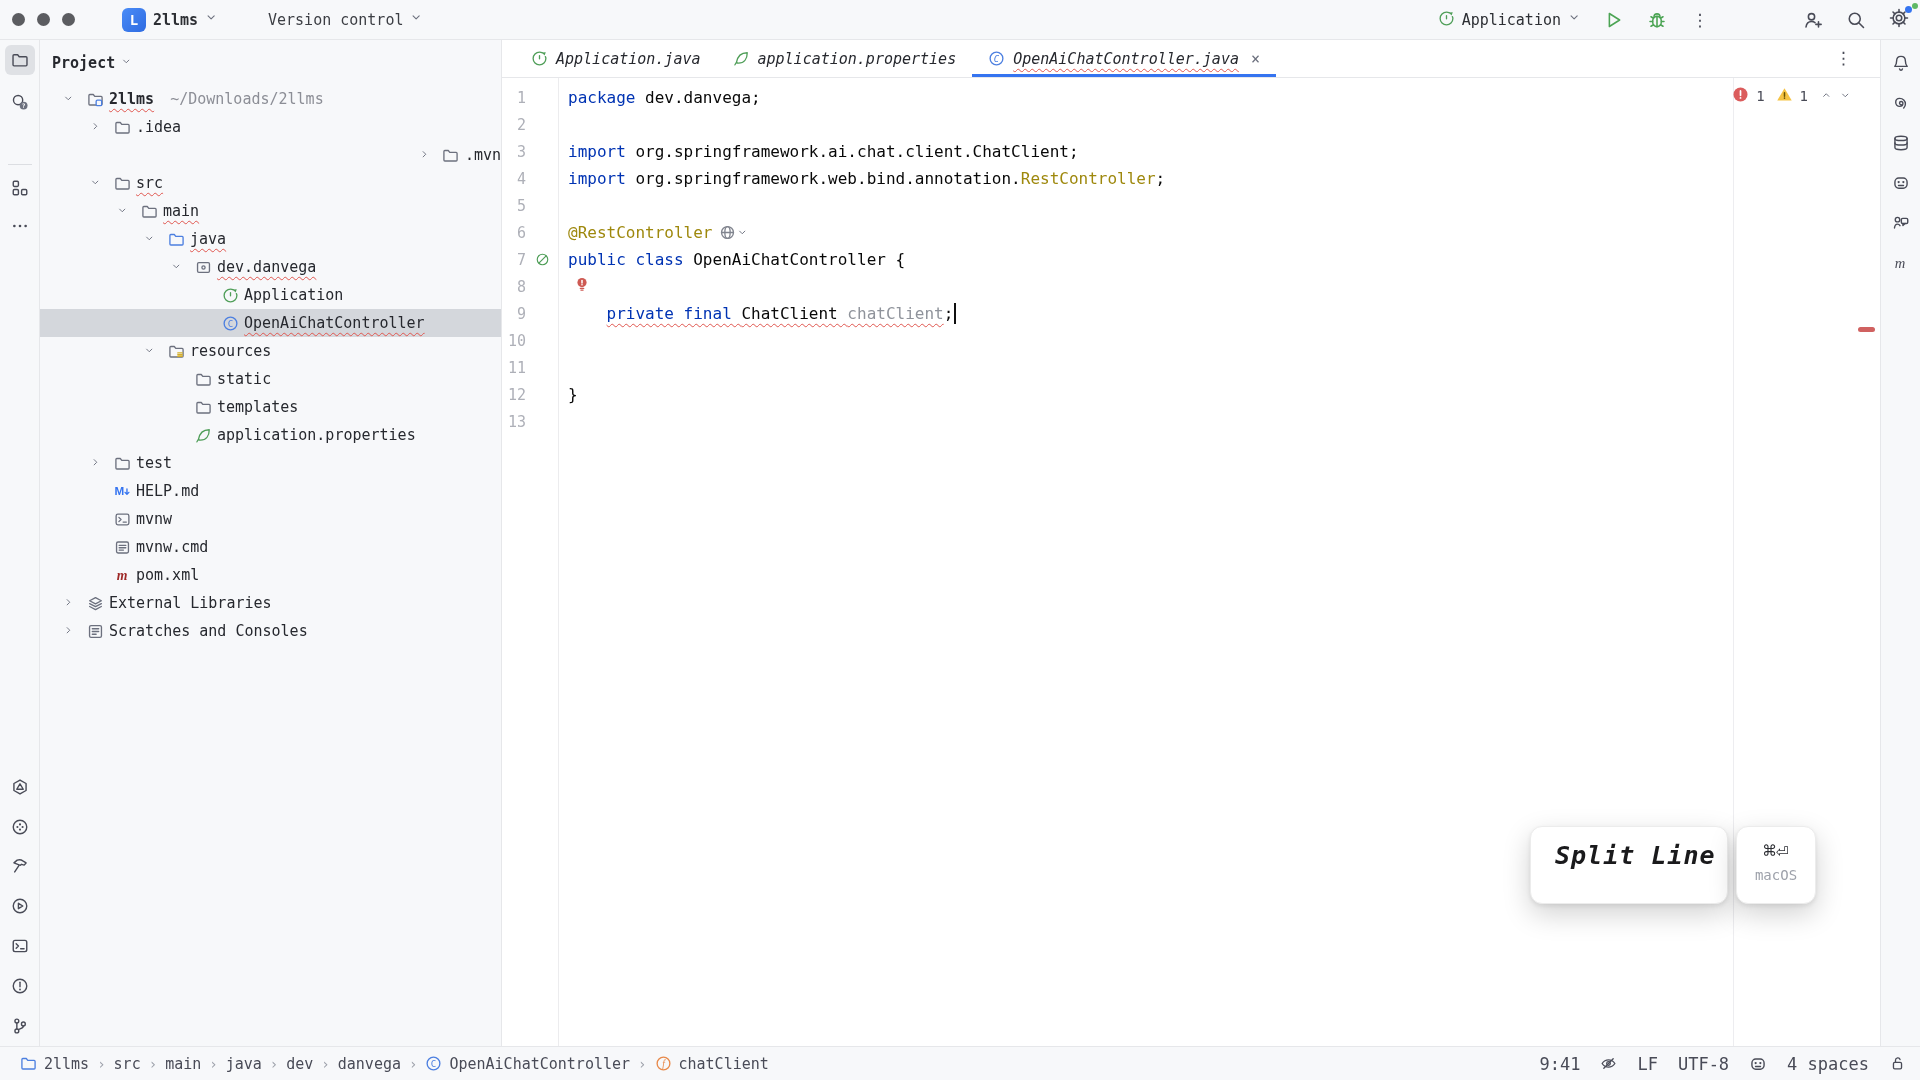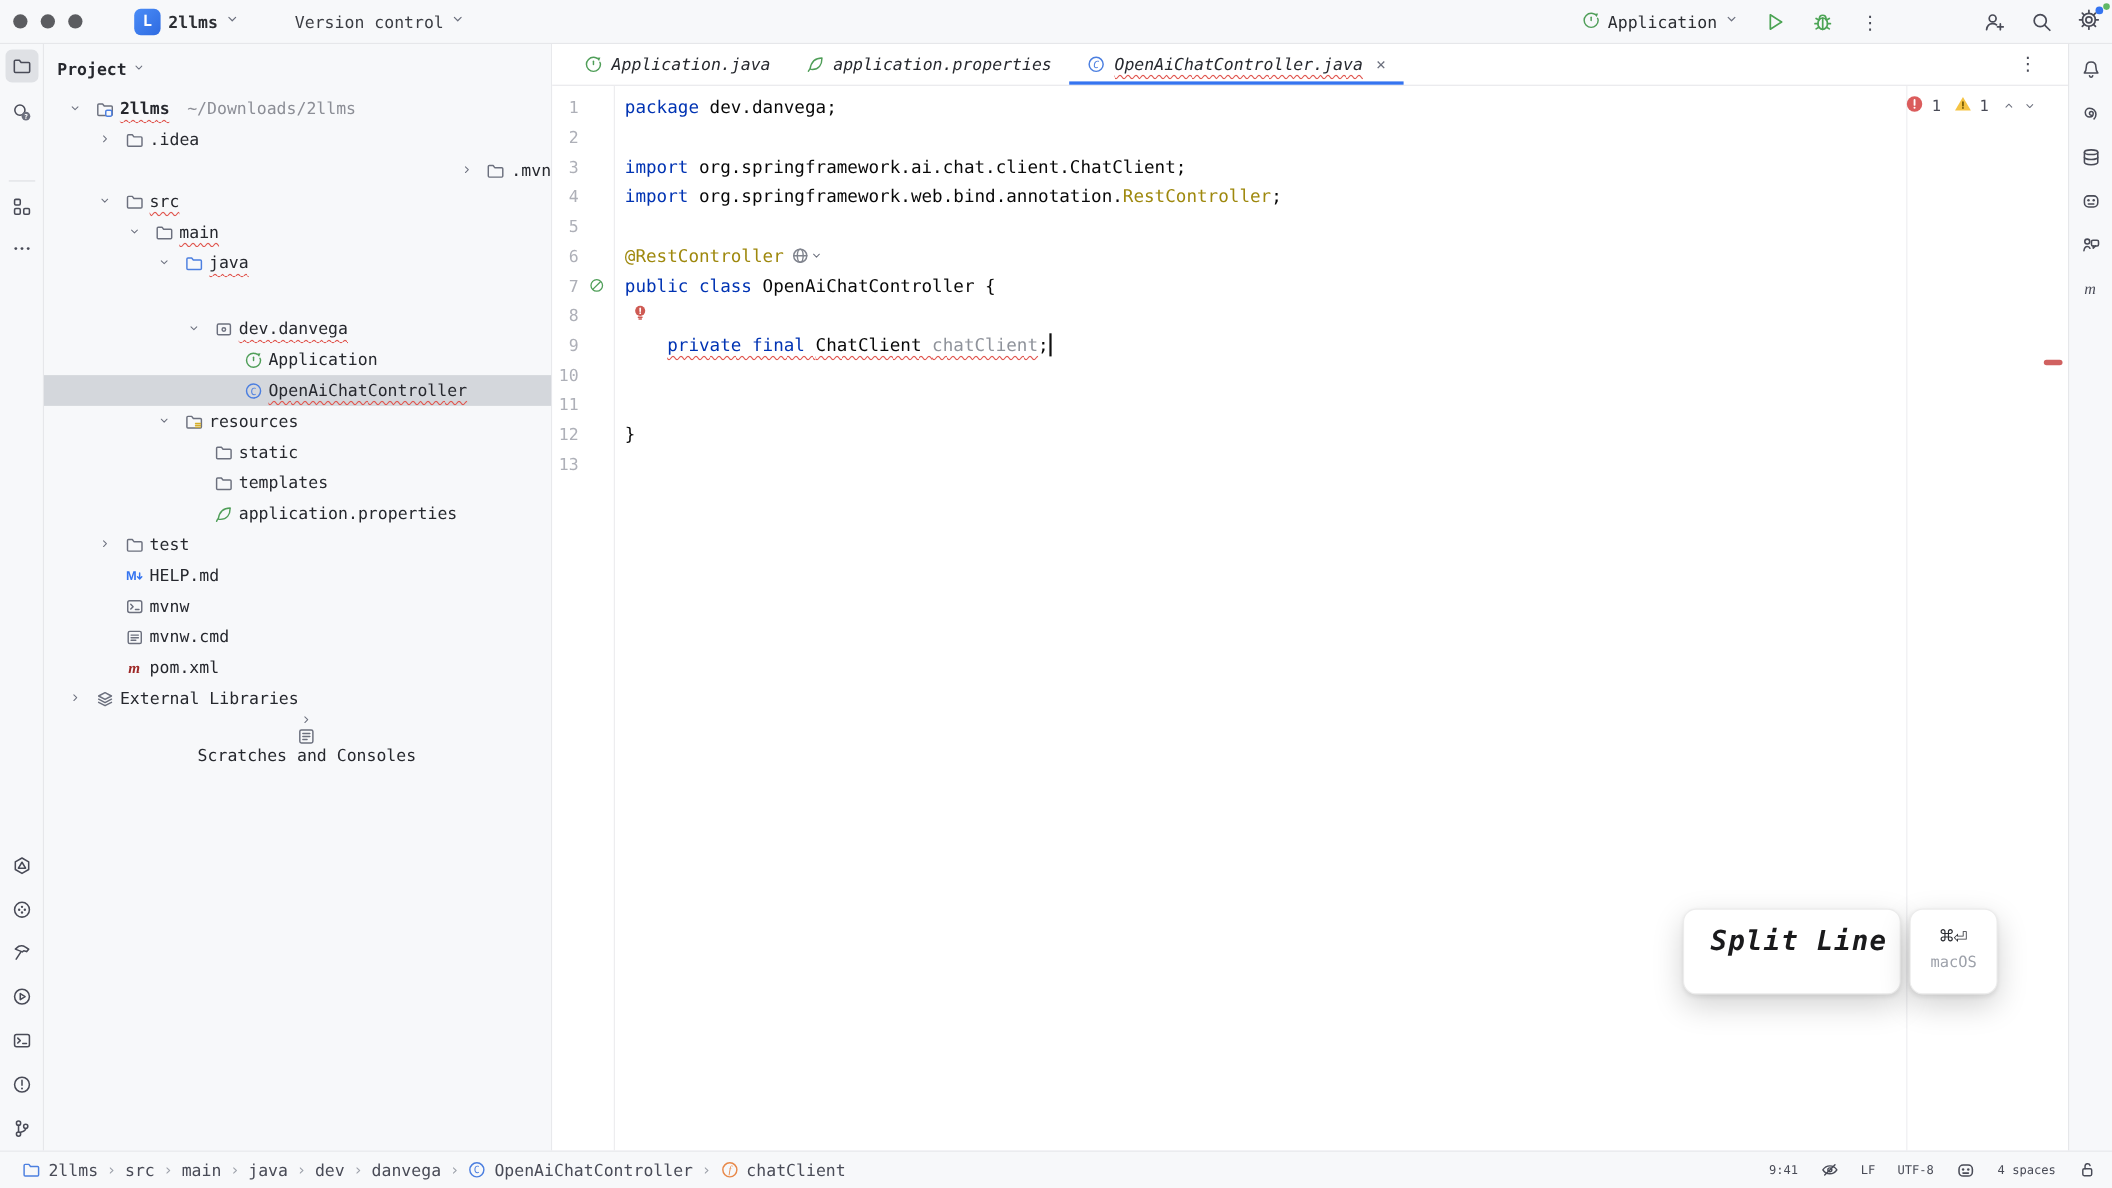--- a/index.html
+++ b/index.html
@@ -76,21 +76,21 @@
   #card-action .cap { margin:14px 0 0 24px; font-size:25px; font-weight:bold; color:#1a1a1c; letter-spacing:1px; }
   #card-key { left:1234px; top:786px; width:80px; height:78px; text-align:center; }
   #card-key .keys { margin-top:12px; font-size:21px; color:#2b2d32; }
   #card-key .os { margin-top:4px; font-size:14px; color:#9da1aa; }
 
   
   #statusbar { position:absolute; left:0; top:1046px; width:1920px; height:34px; background:#f7f8fa; border-top:1px solid #e6e7ea; display:flex; align-items:center; font-size:15px; color:#494b57; }
   #crumbs { display:flex; align-items:center; padding-left:20px; gap:8px; }
   .crumb { display:flex; align-items:center; gap:7px; }
   .crumb-sep { color:#9ea2ab; font-size:14px; }
-  #status-right { margin-left:auto; display:flex; align-items:center; gap:20px; padding-right:14px; font-size:11px; }
+  #status-right { margin-left:auto; display:flex; align-items:center; gap:20px; padding-right:14px; font-size:17px; }
   .sr-item { display:flex; align-items:center; }
 </style>
 </head>
 <body>
 
 <div id="titlebar">
   <div class="tdots">
     <div class="tdot"></div>
     <div class="tdot"></div>
     <div class="tdot"></div>
@@ -317,21 +317,21 @@
             <path d="M3.5 5.5L7 9l3.5-3.5"></path>
           </svg>
         </span>
         <span class="tico">
           <svg width="17" height="17" viewBox="0 0 16 16" fill="none" stroke="#4c7fe0" stroke-width="1.25" stroke-linecap="round" stroke-linejoin="round">
             <path d="M1.8 4.2c0-.5.4-.9.9-.9h3.2l1.4 1.8h6c.5 0 .9.4.9.9v6.3c0 .5-.4.9-.9.9H2.7c-.5 0-.9-.4-.9-.9z"></path>
           </svg>
         </span>
         <span class="tlabel sq">java</span>
       </div>
-      <div class="trow" style="padding-left: 124px; margin-top: 32px;">
+      <div class="trow" style="padding-left: 124px;">
         <span class="tchev">
           <svg width="12" height="12" viewBox="0 0 16 16" fill="none" stroke="#6c707e" stroke-width="1.25" stroke-linecap="round" stroke-linejoin="round">
             <path d="M3.5 5.5L7 9l3.5-3.5"></path>
           </svg>
         </span>
         <span class="tico">
           <svg width="17" height="17" viewBox="0 0 16 16" fill="none" stroke="#6c707e" stroke-width="1.25" stroke-linecap="round" stroke-linejoin="round">
             <rect x="2.4" y="3.4" width="11.2" height="9.2" rx="1.2"></rect>
             <circle cx="8" cy="8" r="1.5"></circle>
           </svg>
@@ -461,21 +461,21 @@
           </svg>
         </span>
         <span class="tico">
           <svg width="17" height="17" viewBox="0 0 16 16" fill="none" stroke="#6c707e" stroke-width="1.25" stroke-linecap="round" stroke-linejoin="round">
             <path d="M2.5 5.4L8 2.5l5.5 2.9L8 8.3z"></path>
             <path d="M2.5 8.1L8 11l5.5-2.9M2.5 10.8L8 13.7l5.5-2.9"></path>
           </svg>
         </span>
         <span class="tlabel">External Libraries</span>
       </div>
-      <div class="trow" style="padding-left: 16px; flex-direction: column;">
+      <div class="trow" style="padding-left: 16px;">
         <span class="tchev">
           <svg width="12" height="12" viewBox="0 0 16 16" fill="none" stroke="#6c707e" stroke-width="1.25" stroke-linecap="round" stroke-linejoin="round">
             <path d="M5.5 3.5L9 7l-3.5 3.5"></path>
           </svg>
         </span>
         <span class="tico">
           <svg width="17" height="17" viewBox="0 0 16 16" fill="none" stroke="#6c707e" stroke-width="1.25" stroke-linecap="round" stroke-linejoin="round">
             <rect x="2.4" y="2.4" width="11.2" height="11.2" rx="1.4"></rect>
             <path d="M5 5.4h6M5 8h6M5 10.6h3.6"></path>
           </svg>

